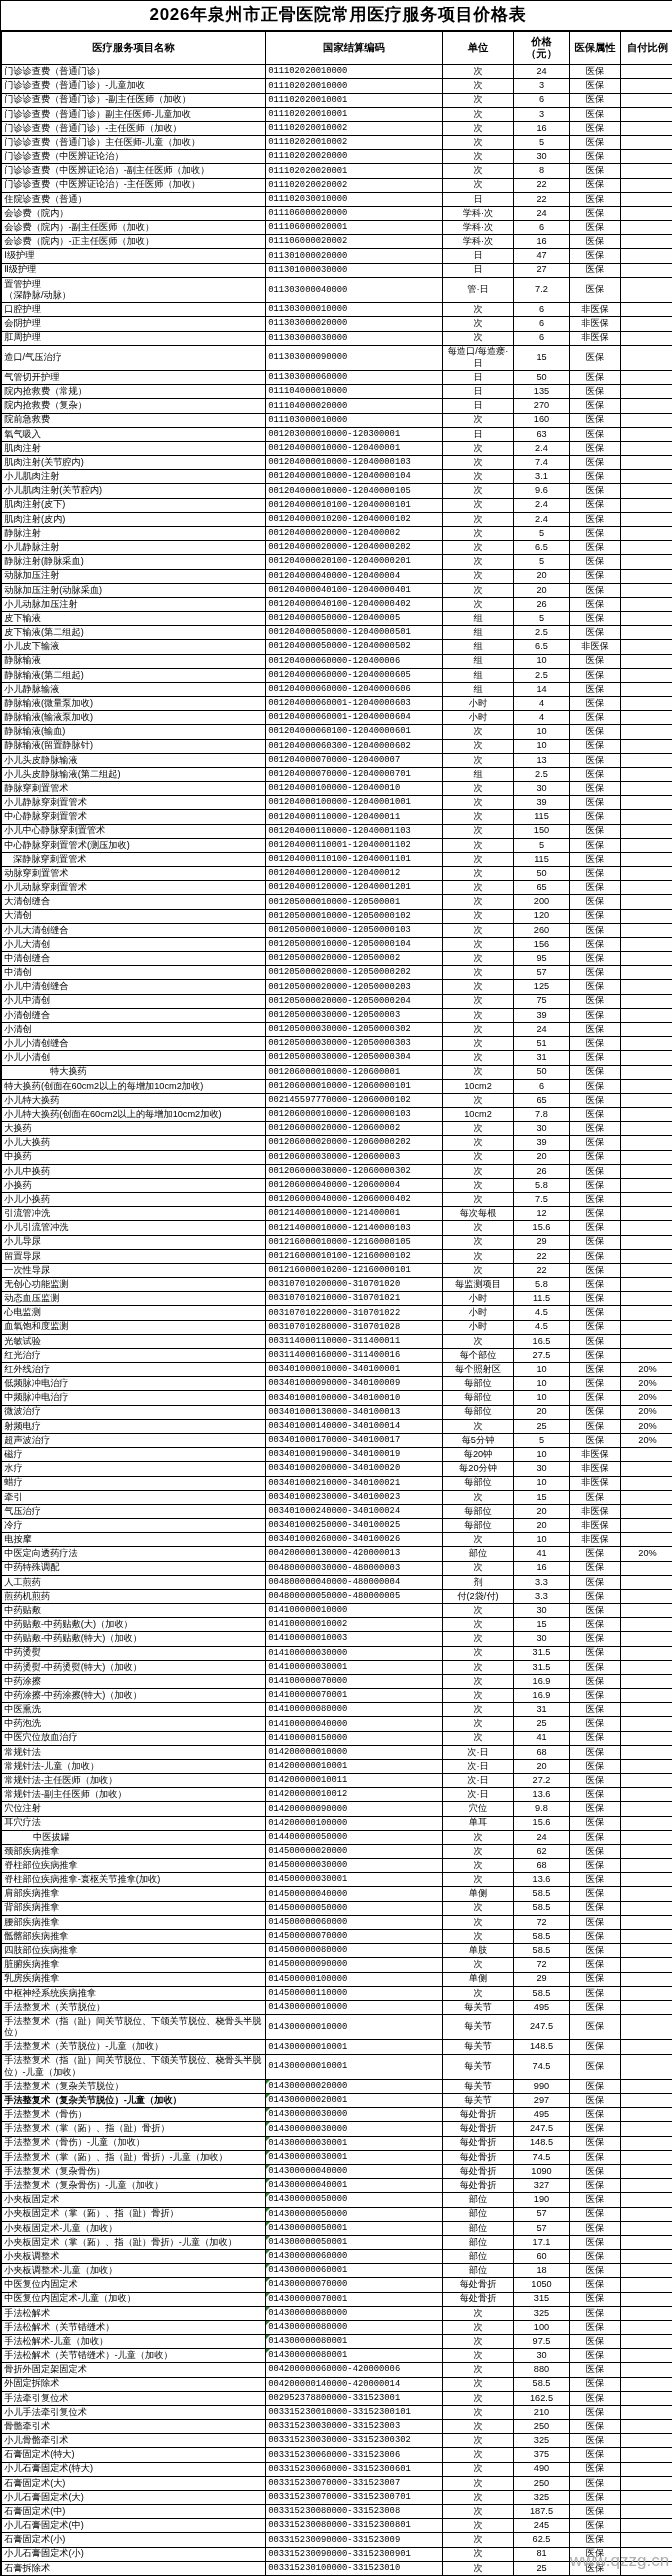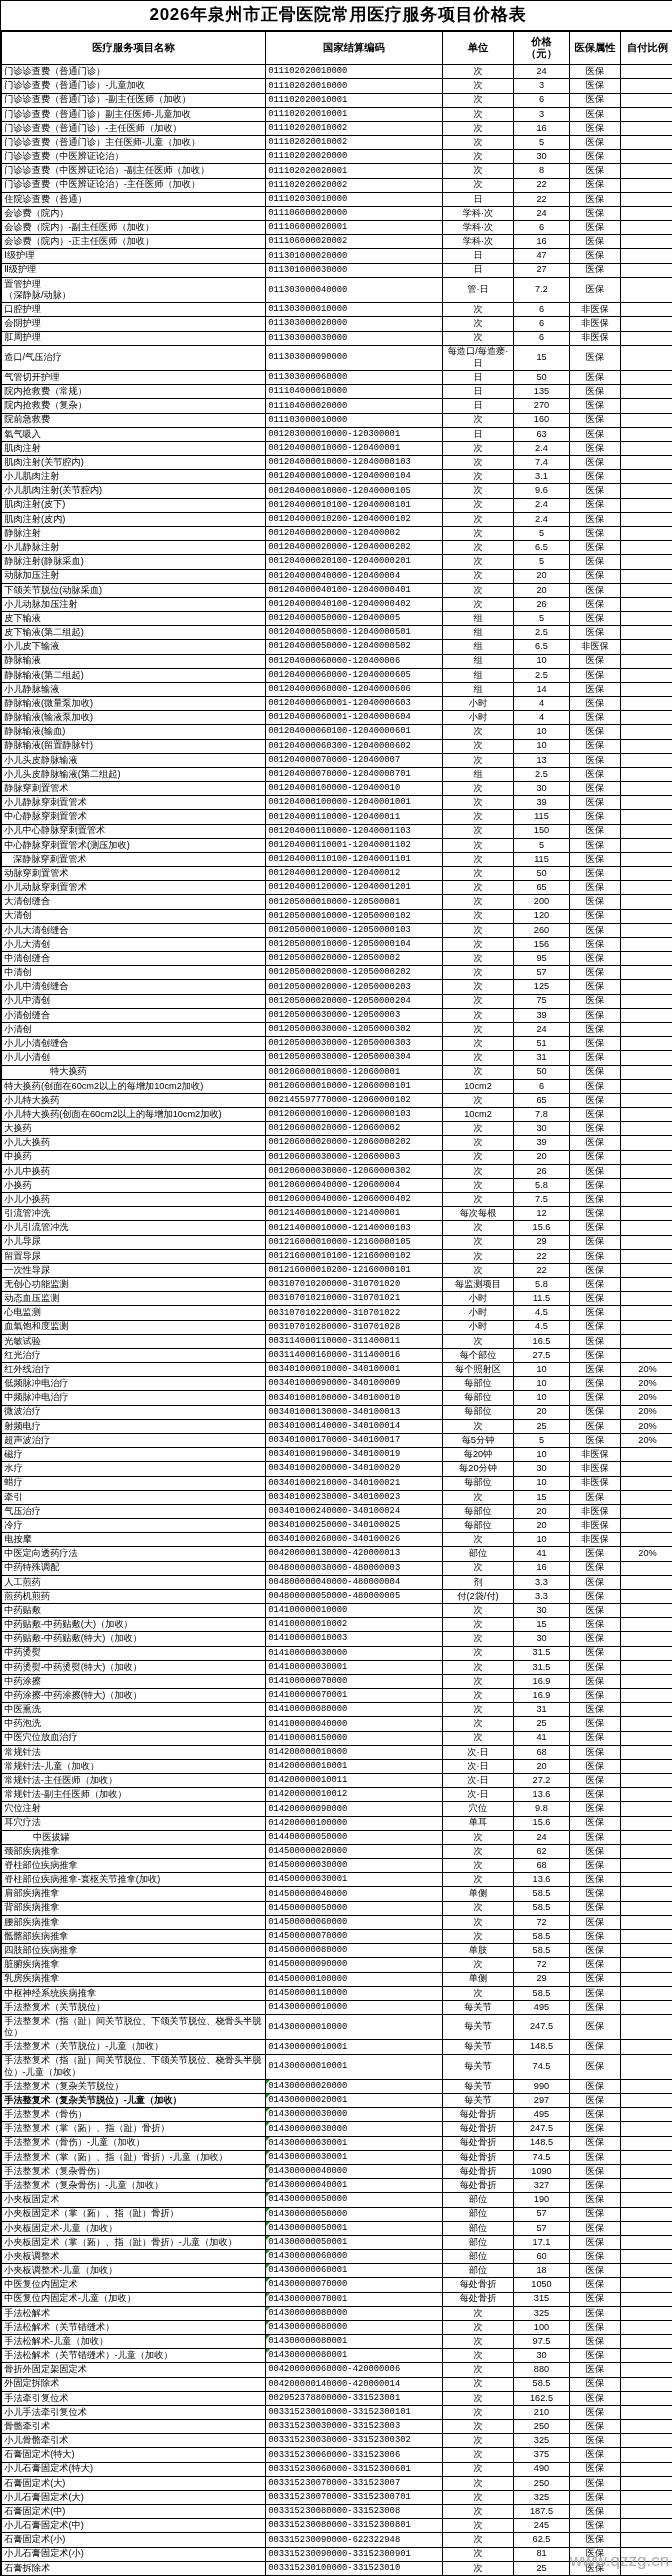--- a/index.html
+++ b/index.html
@@ -334,21 +334,21 @@
         </tr>
         <tr>
           <td class="c-name" style="white-space: pre-line;">动脉加压注射</td>
           <td class="c-code">001204000040000-120400004</td>
           <td class="c-unit">次</td>
           <td class="c-price">20</td>
           <td class="c-attr">医保</td>
           <td class="c-ratio"></td>
         </tr>
         <tr>
-          <td class="c-name" style="white-space: pre-line;">下颌关节脱位(动脉采血)</td>
+          <td class="c-name" style="white-space: pre-line;">动脉加压注射(动脉采血)</td>
           <td class="c-code">001204000040100-12040000401</td>
           <td class="c-unit">次</td>
           <td class="c-price">20</td>
           <td class="c-attr">医保</td>
           <td class="c-ratio"></td>
         </tr>
         <tr>
           <td class="c-name" style="white-space: pre-line;">小儿动脉加压注射</td>
           <td class="c-code">001204000040100-12040000402</td>
           <td class="c-unit">次</td>
@@ -1423,21 +1423,21 @@
         <tr>
           <td class="c-name" style="white-space: pre-line;">小儿石膏固定术(中)</td>
           <td class="c-code">003315230080000-33152300801</td>
           <td class="c-unit">次</td>
           <td class="c-price">245</td>
           <td class="c-attr">医保</td>
           <td class="c-ratio"></td>
         </tr>
         <tr>
           <td class="c-name" style="white-space: pre-line;">石膏固定术(小)</td>
-          <td class="c-code">003315230090000-622322948</td>
+          <td class="c-code">003315230090000-331523009</td>
           <td class="c-unit">次</td>
           <td class="c-price">62.5</td>
           <td class="c-attr">医保</td>
           <td class="c-ratio"></td>
         </tr>
         <tr>
           <td class="c-name" style="white-space: pre-line;">小儿石膏固定术(小)</td>
           <td class="c-code">003315230090000-33152300901</td>
           <td class="c-unit">次</td>
           <td class="c-price">81</td>

